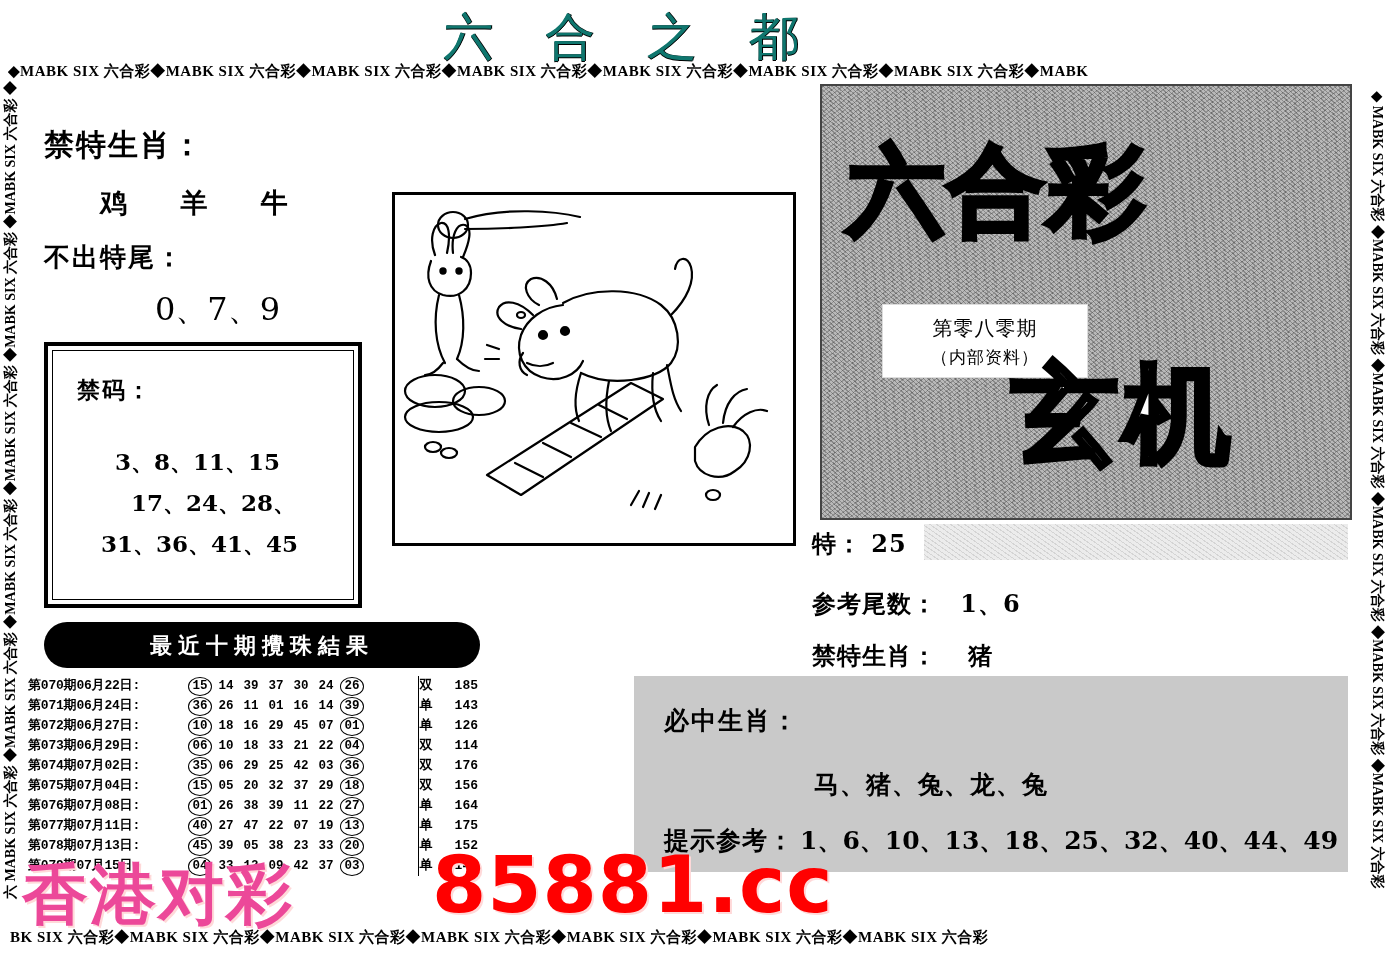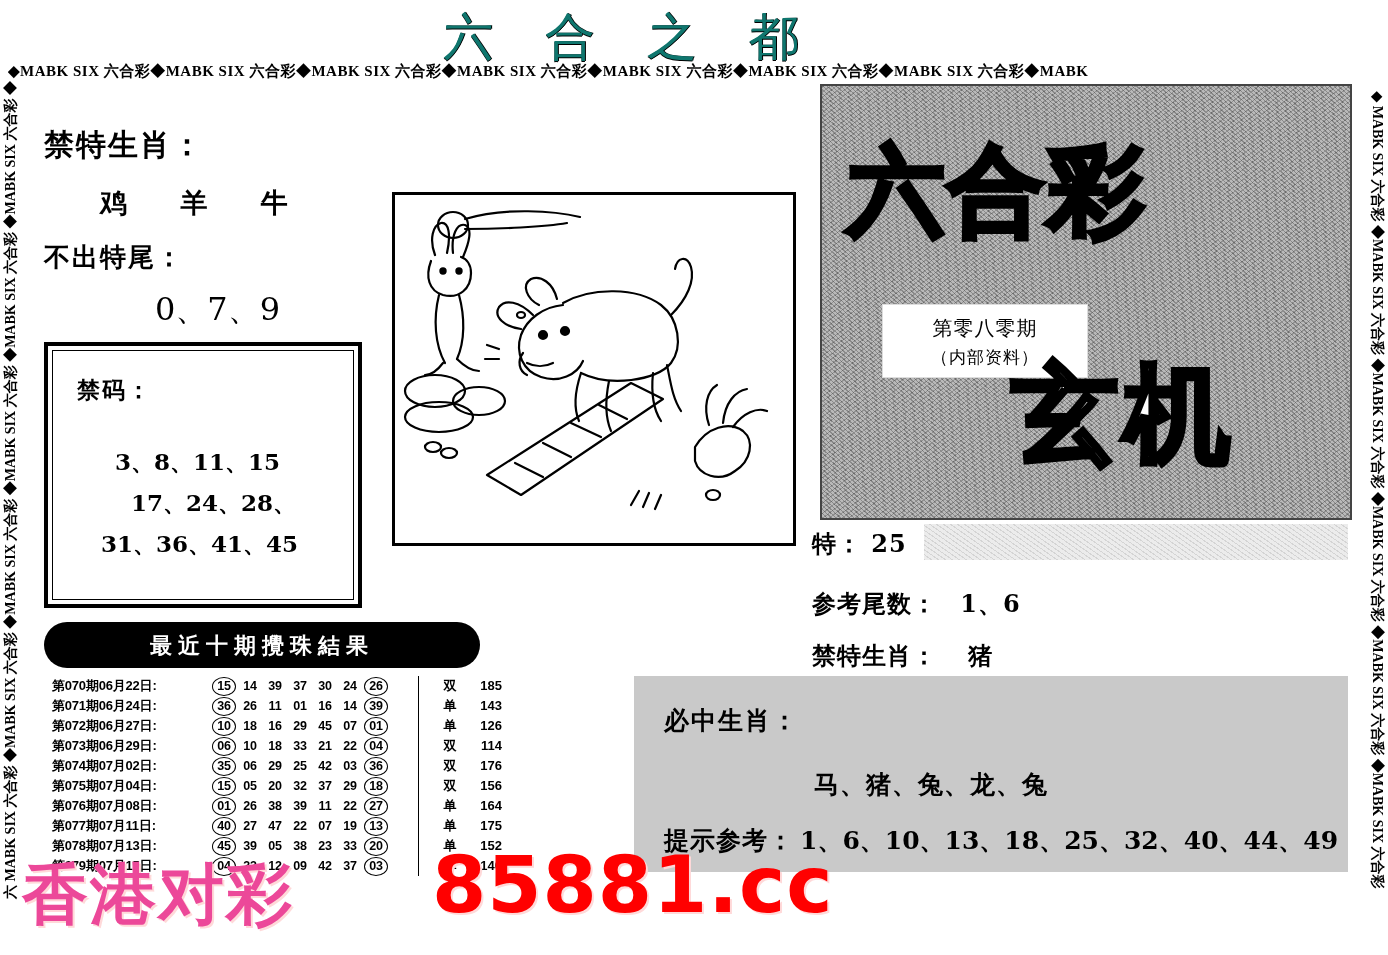--- a/index.html
+++ b/index.html
@@ -190,25 +190,25 @@
     color: #fff;
     text-align: center;
     font-family: "DejaVu Serif", "Liberation Serif", serif;
     font-weight: bold;
     font-size: 22px;
     letter-spacing: 6px;
     line-height: 46px;
   }
   #results-table {
     position: absolute;
-    left: 52px;
+    left: 28px;
     top: 676px;
     width: 450px;
     border-collapse: collapse;
-    font-family: Liberation Sans, sans-serif;
+    font-family: Liberation Mono, monospace;
   }
   #results-table td {
     padding: 0;
     white-space: nowrap;
     font-size: 13px;
     font-weight: bold;
     line-height: 19.5px;
     height: 19.5px;
   }
   td.c-date { width: 148px; letter-spacing: -0.2px; }
@@ -393,20 +393,21 @@
   }
 </style>
 </head>
 <body>
 
 <div id="page">
 
   <div id="masthead">六 合 之 都</div>
 
   <div class="border-strip" id="top-strip">◆MABK SIX 六合彩◆MABK SIX 六合彩◆MABK SIX 六合彩◆MABK SIX 六合彩◆MABK SIX 六合彩◆MABK SIX 六合彩◆MABK SIX 六合彩◆MABK</div>
+  <div class="border-strip" id="bottom-strip">BK SIX 六合彩◆MABK SIX 六合彩◆MABK SIX 六合彩◆MABK SIX 六合彩◆MABK SIX 六合彩◆MABK SIX 六合彩◆MABK SIX 六合彩</div>
 
   <div id="left-strip-wrap">
     <div class="vstrip">六 MABK SIX 六合彩 ◆MABK SIX 六合彩 ◆MABK SIX 六合彩 ◆MABK SIX 六合彩 ◆MABK SIX 六合彩 ◆MABK SIX 六合彩 ◆</div>
   </div>
   <div id="right-strip-wrap">
     <div class="vstrip">◆ MABK SIX 六合彩 ◆MABK SIX 六合彩 ◆MABK SIX 六合彩 ◆MABK SIX 六合彩 ◆MABK SIX 六合彩 ◆MABK SIX 六合彩</div>
   </div>
 
   <div id="lbl-forbidden-zodiac">禁特生肖：</div>
   <div id="val-forbidden-zodiac">鸡 羊 牛</div>

